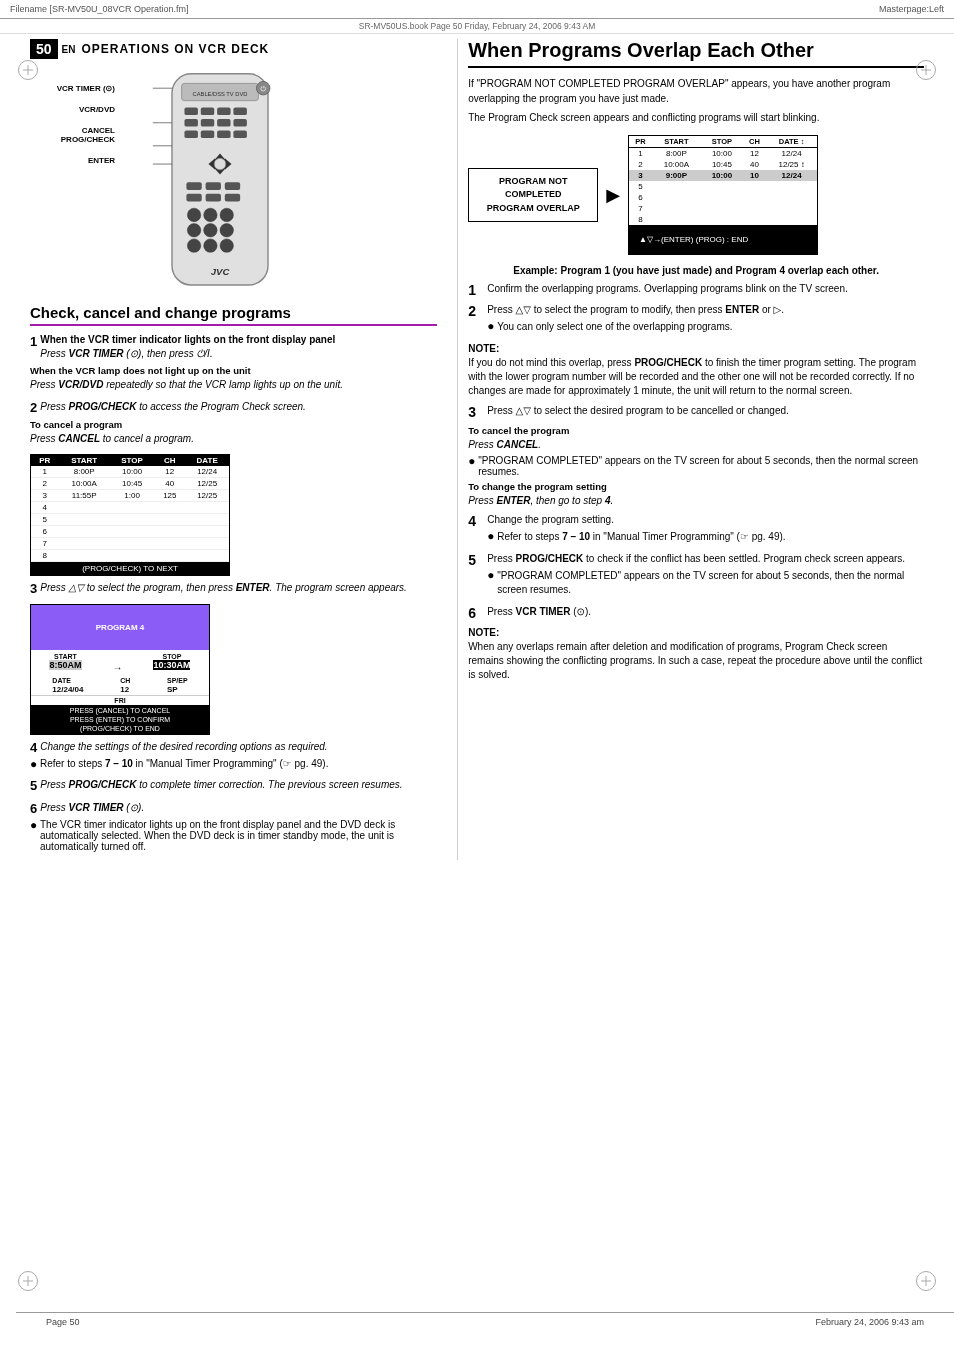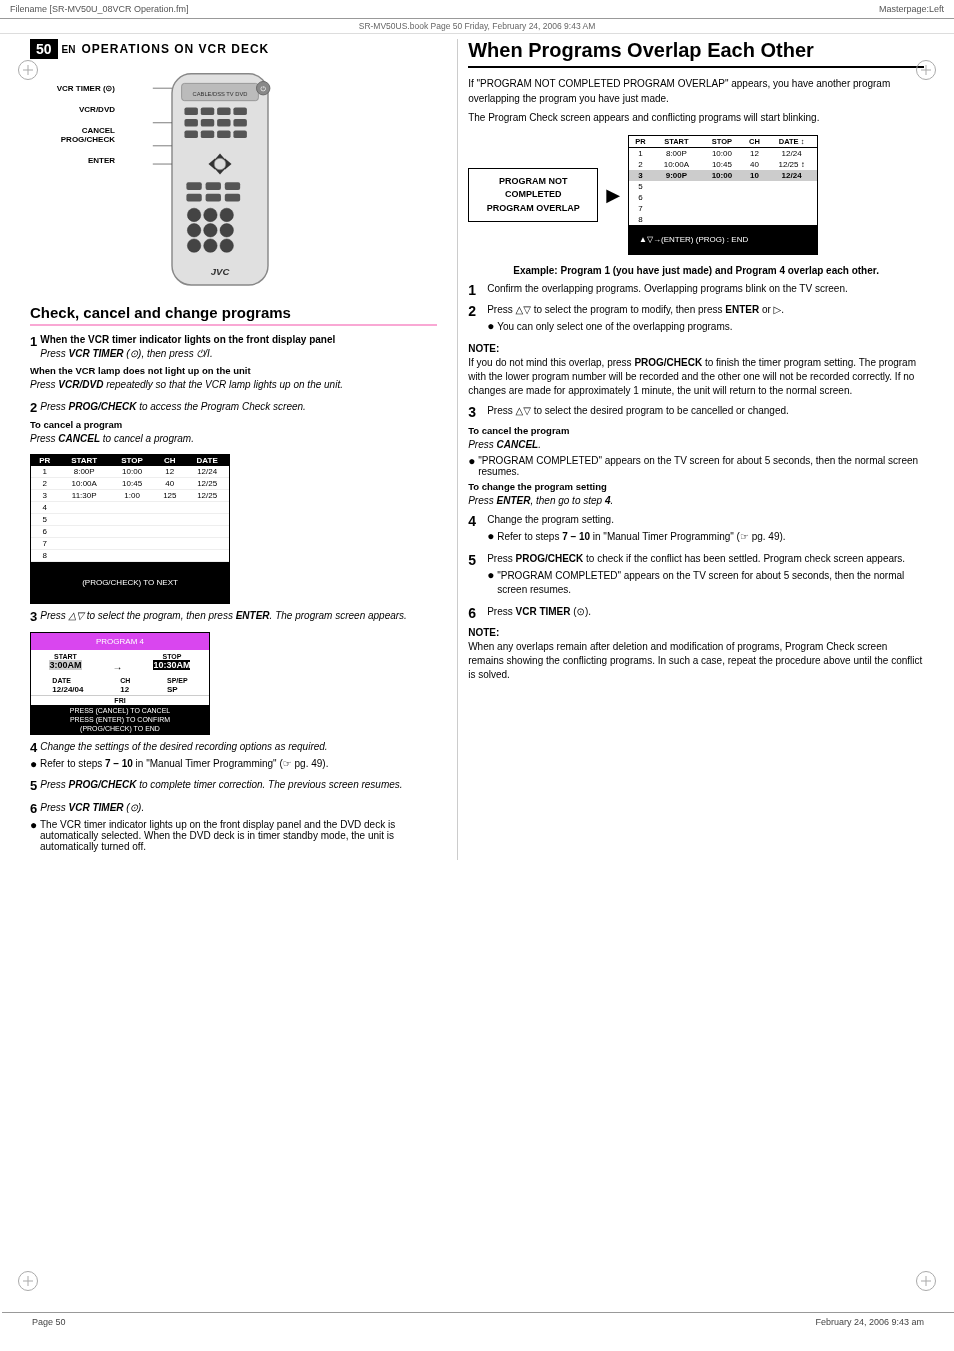--- a/index.html
+++ b/index.html
@@ -131,21 +131,21 @@
     
     .remote-svg {
       width: 200px;
       height: 240px;
     }
 
     
     .section-heading {
       font-size: 15px;
       font-weight: bold;
-      border-bottom: 2px solid #f9a8d4;
+      border-bottom: 2px solid #a21caf;
       padding-bottom: 3px;
       margin-bottom: 8px;
     }
 
     .step-num {
       font-weight: bold;
       font-size: 13px;
       margin-right: 3px;
     }
 
@@ -188,37 +188,37 @@
       padding: 1px 3px;
       text-align: center;
       font-size: 8px;
       border-bottom: 1px solid #eee;
     }
     .prog-check-footer {
       background: #000;
       color: #fff;
       text-align: center;
       font-size: 8px;
-      padding: 16px;
+      padding: 2px;
     }
 
     
     .prog4-box {
       border: 1px solid #000;
       width: 180px;
       font-size: 8px;
       margin: 5px 0;
     }
     .prog4-header {
-      background: #d946ef;
+      background: #8b5cf6;
       color: #fff;
       text-align: center;
-      padding: 4px;
-      font-size: 8px;
-      font-weight: normal;
+      padding: 18px;
+      font-size: 8px;
+      font-weight: bold;
     }
     .prog4-body {
       display: flex;
       justify-content: space-around;
       padding: 3px;
       font-size: 8px;
       font-weight: bold;
     }
     .prog4-col { text-align: center; }
     .prog4-col-label { font-size: 7px; font-weight: bold; }
@@ -356,21 +356,21 @@
       font-size: 10px;
       line-height: 1.4;
       flex: 1;
     }
     .step-inline .step-content b { font-weight: bold; }
 
     
     .page-footer {
       position: absolute;
       bottom: 20px;
-      left: 2px; right: 0;
+      left: 16px; right: 0;
       display: flex;
       justify-content: space-between;
       padding: 4px 30px;
       border-top: 1px solid #999;
       font-size: 9px;
       color: #444;
     }
 
     .sub-label-line {
       font-weight: bold;
@@ -516,21 +516,21 @@
             </tr>
           <tr>
               <td>2</td>
               <td>10:00A</td>
               <td>10:45</td>
               <td>40</td>
               <td>12/25</td>
             </tr>
           <tr>
               <td>3</td>
-              <td>11:30P</td>
+              <td>11:55P</td>
               <td>1:00</td>
               <td>125</td>
               <td>12/25</td>
             </tr>
           <tr>
               <td>4</td>
               <td></td>
               <td></td>
               <td></td>
               <td></td>
@@ -573,21 +573,21 @@
         <span class="step-num">3</span>
         <div class="step-text">Press △▽ to select the program, then press <b>ENTER</b>. The program screen appears.</div>
       </div>
     </div>
 
     <div class="prog4-box">
       <div class="prog4-header">PROGRAM 4</div>
       <div class="prog4-body">
         <div class="prog4-col">
           <div class="prog4-col-label">START</div>
-          <div class="prog4-value highlighted">3:00AM</div>
+          <div class="prog4-value highlighted">8:50AM</div>
         </div>
         <div style="font-size:10px;padding-top:8px;">→</div>
         <div class="prog4-col">
           <div class="prog4-col-label">STOP</div>
           <div class="prog4-value inverted">10:30AM</div>
         </div>
       </div>
       <div class="prog4-row2">
         <div><span style="font-size:7px;font-weight:bold;">DATE</span><br><span style="font-weight:bold;">12/24/04</span></div>
         <div><span style="font-size:7px;font-weight:bold;">CH</span><br><span style="font-weight:bold;">12</span></div>

